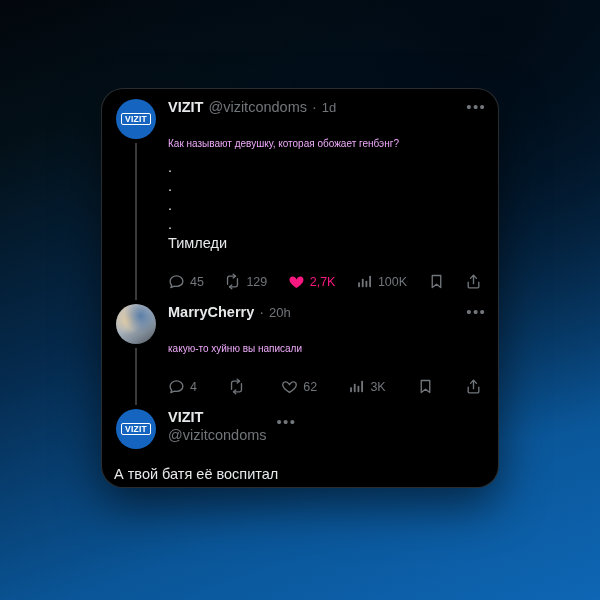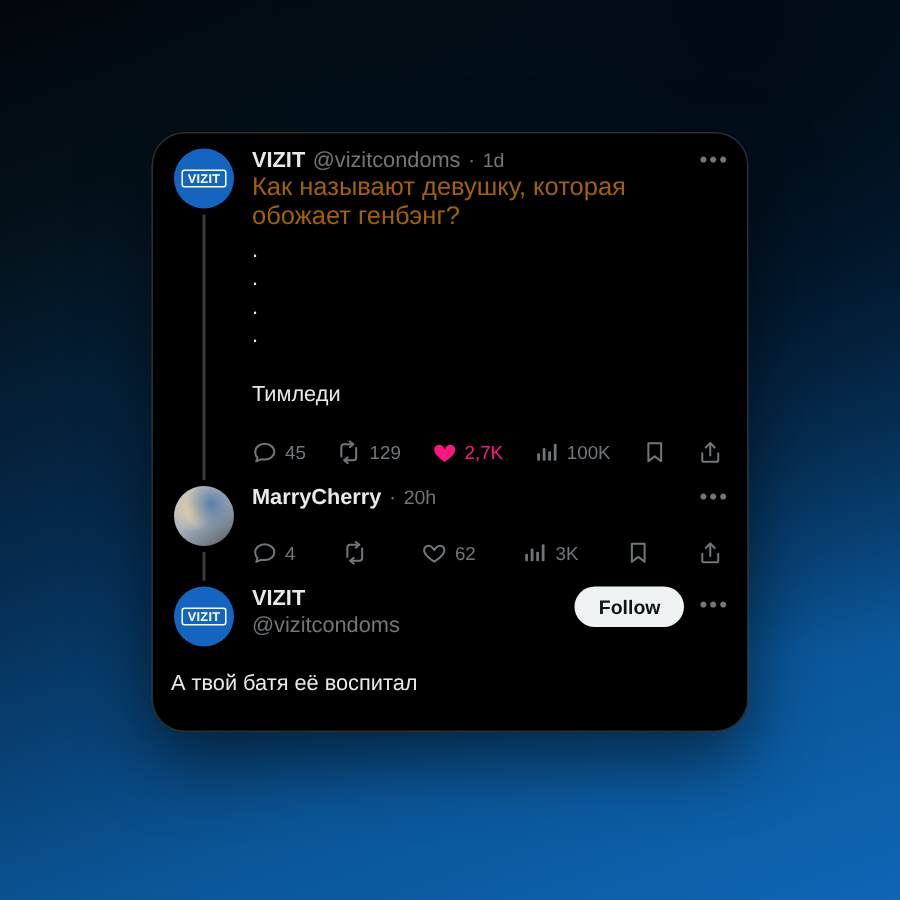--- a/index.html
+++ b/index.html
@@ -70,28 +70,28 @@
   .handle { font-size:14.5px; color:#71767b; white-space:nowrap; }
   .dot { font-size:14.5px; color:#71767b; }
   .time { font-size:13px; color:#71767b; }
   .more {
     margin-left:auto; color:#71767b; font-size:15px;
     letter-spacing:1.3px; line-height:10px; padding-left:8px;
     cursor:pointer;
   }
 
   .text {
-    font-size:17px; line-height:19px; color:#a16207;
-    margin-top:0; white-space:pre-wrap; word-wrap:break-word;
+    font-size:10px; line-height:19px; color:#f0abfc;
+    margin-top:19px; white-space:pre-wrap; word-wrap:break-word;
   }
   .dots-lines { margin-top:5px; }
   .dots-lines .dl {
     font-size:14.5px; line-height:19px; color:#e7e9ea;
   }
-  .closing { font-size:14.5px; line-height:19px; color:#e7e9ea; margin-top:20px; }
+  .closing { font-size:14.5px; line-height:19px; color:#e7e9ea; margin-top:0; }
 
   
   .actions {
     display:flex; align-items:center;
     margin-top:20px; padding-right:4px;
   }
   .act {
     display:flex; align-items:center; gap:5px;
     color:#71767b; font-size:12.5px; cursor:pointer;
   }
@@ -218,20 +218,21 @@
         <div class="avatar photo"></div>
         <div class="threadline"></div>
       </div>
       <div class="body">
         <div class="namerow">
           <span class="dname">MarryCherry</span>
           <span class="dot">·</span>
           <span class="time">20h</span>
           <span class="more">•••</span>
         </div>
+        <div class="text">какую-то хуйню вы написали</div>
 
         <div class="actions">
           <div class="act">
             <span>
               <svg width="17" height="17" viewBox="0 0 24 24" fill="none" stroke="#71767b" stroke-width="1.9">
                 <path d="M21 11.5c0 4.1-4 7.4-9 7.4-1 0-2-.13-2.9-.38L4 20.5l1.2-3.3C3.8 15.8 3 13.75 3 11.5 3 7.4 7 4.1 12 4.1s9 3.3 9 7.4z" stroke-linejoin="round"></path>
               </svg>
             </span>
             <span>4</span>
           </div>
@@ -295,21 +296,20 @@
         <div class="avatar brand">
           <span class="logobox">VIZIT</span>
         </div>
       </div>
       <div class="body">
         <div style="display:flex; align-items:flex-start;">
           <div class="pstack">
             <span class="pname">VIZIT</span>
             <span class="phandle">@vizitcondoms</span>
           </div>
-          <button class="follow">Follow</button>
           <span class="rowmore">•••</span>
         </div>
       </div>
     </div>
 
     <div class="bottomtext">А твой батя её воспитал</div>
 
   </div>
 </div>
 

